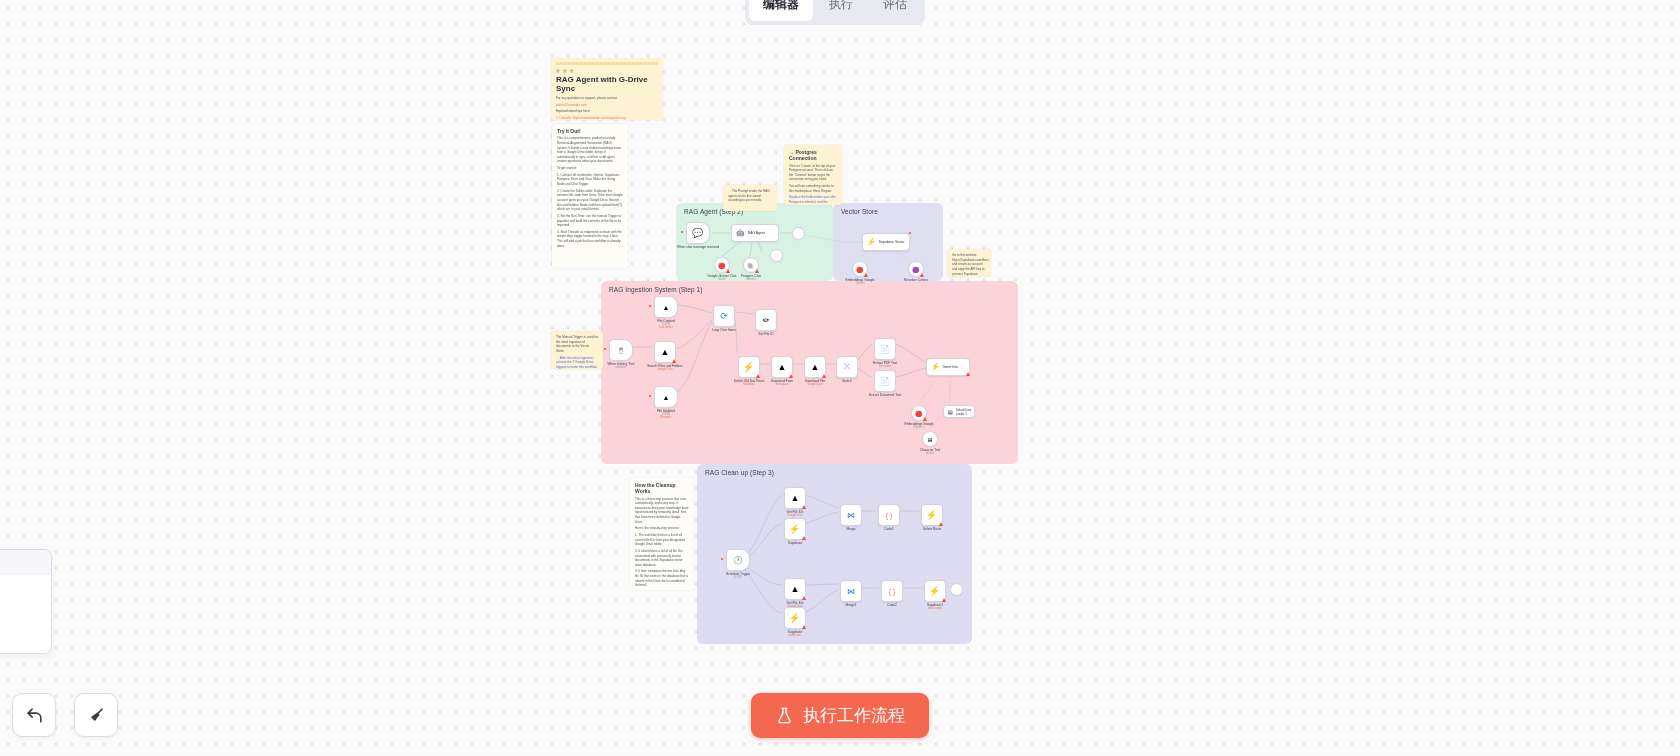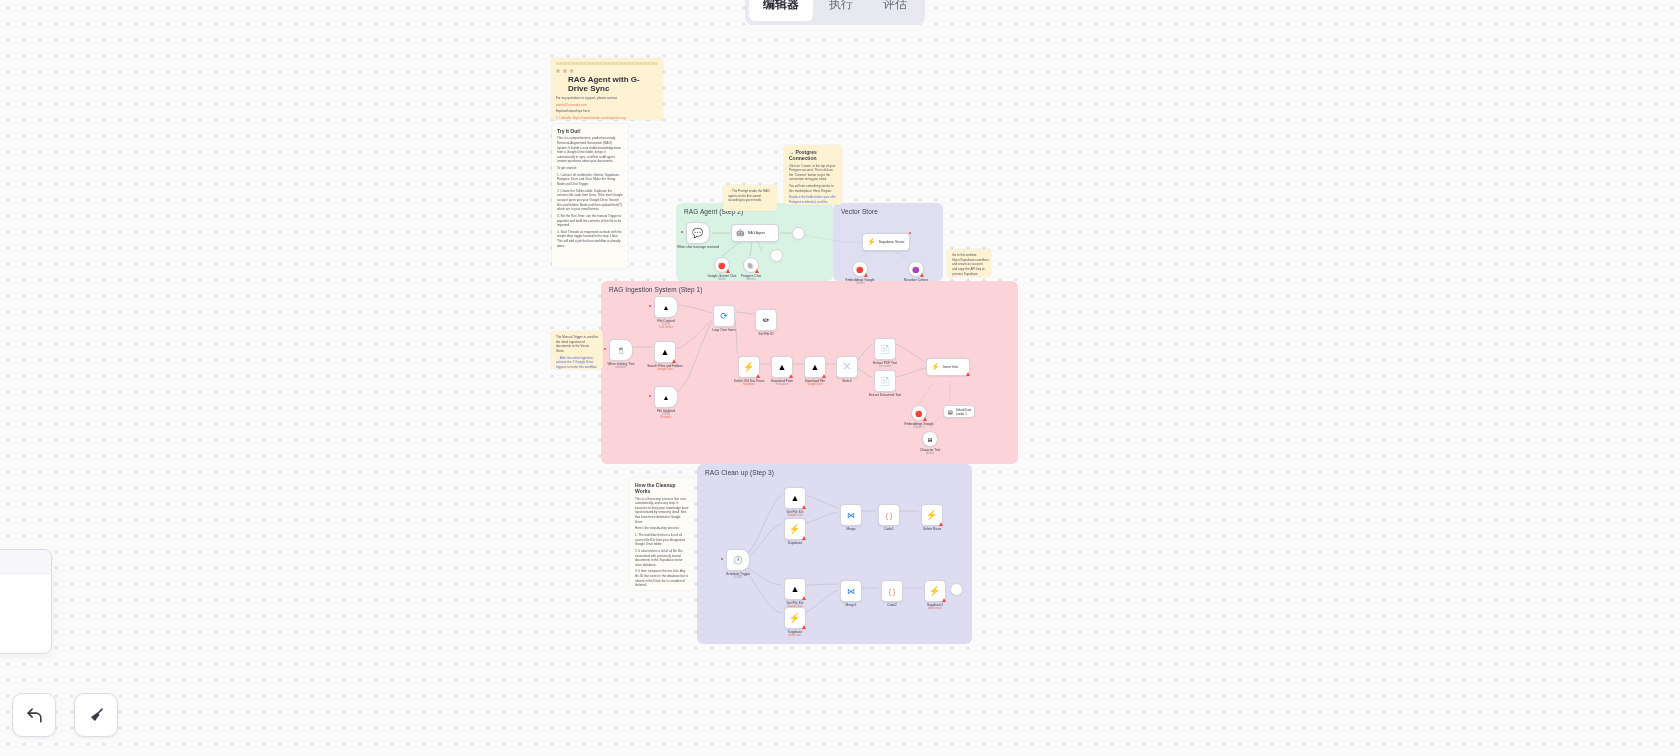--- a/index.html
+++ b/index.html
@@ -52,21 +52,21 @@
   }
   .sticky.white { background:#fdfcf7; }
   .sticky .st-title { font-size:5px; font-weight:700; color:#3b3b46; margin-bottom:2px; line-height:1.25; }
   .sticky .st-body  { font-size:3.1px; color:#55555f; line-height:1.5; }
   .sticky .st-body p { margin-bottom:2px; }
   .sticky .st-body .lnk { color:#e07a5f; }
   .sticky .st-body .blu { color:#5a6fd8; }
   .sticky .bar { height:3px; background:#f2e2a8; border-radius:1px; margin-bottom:3px;
                  background-image: repeating-linear-gradient(90deg,#eadfa8 0 2px,transparent 2px 4px);}
   .sticky .dots { font-size:4px; color:#b9a86b; letter-spacing:1px; margin-bottom:2px;}
-  .sticky .big-title { font-size:8px; font-weight:700; color:#2f2f3a; margin:1px 12px 3px; }
+  .sticky .big-title { font-size:8px; font-weight:700; color:#2f2f3a; margin:1px 0 3px; }
 
   
   .node {
     position:absolute;
     width:22px; height:22px;
     background:#fff; border:.6px solid #d3d3dd; border-radius:4px;
     display:flex; align-items:center; justify-content:center;
     font-size:9px;
     box-shadow:0 .5px 1.5px rgba(0,0,0,.07);
   }
@@ -485,13 +485,20 @@
   </div>
   <div class="rbtn">
     <svg viewBox="0 0 24 24" fill="#3a3a46" stroke="#3a3a46" stroke-width="1.4" stroke-linecap="round" stroke-linejoin="round">
       <path d="M19 4l-7 7" stroke-width="2" fill="none"></path>
       <path d="M13 9l2 2-5 7-4-4 7-5z"></path>
     </svg>
   </div>
 </div>
 
 <div id="actionbar">
+  <div class="abtn primary">
+    <svg viewBox="0 0 24 24" fill="none" stroke="#fff" stroke-width="1.8" stroke-linecap="round" stroke-linejoin="round">
+      <path d="M9 3h6"></path>
+      <path d="M10 3v6L5 19a1.5 1.5 0 0 0 1.3 2h11.4A1.5 1.5 0 0 0 19 19l-5-10V3"></path>
+    </svg>
+    <span>执行工作流程</span>
+  </div>
 </div>
 
 </body></html>

